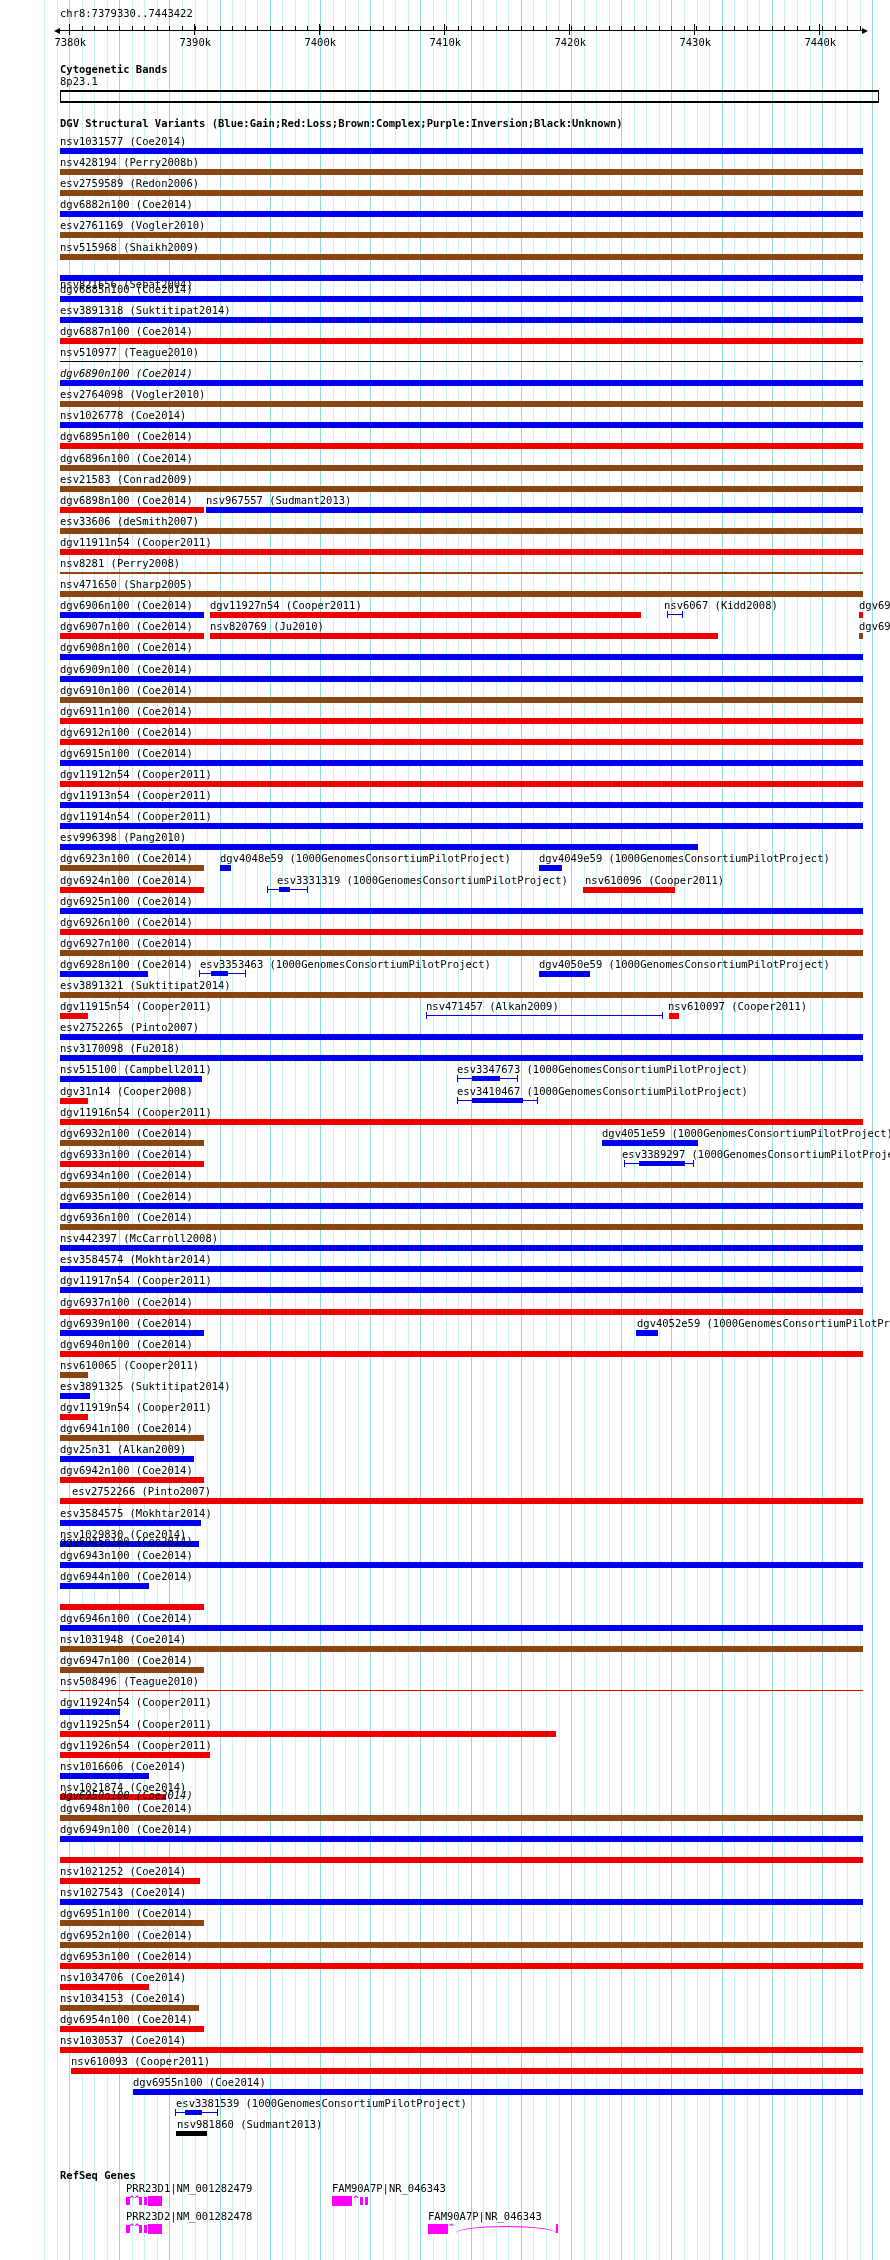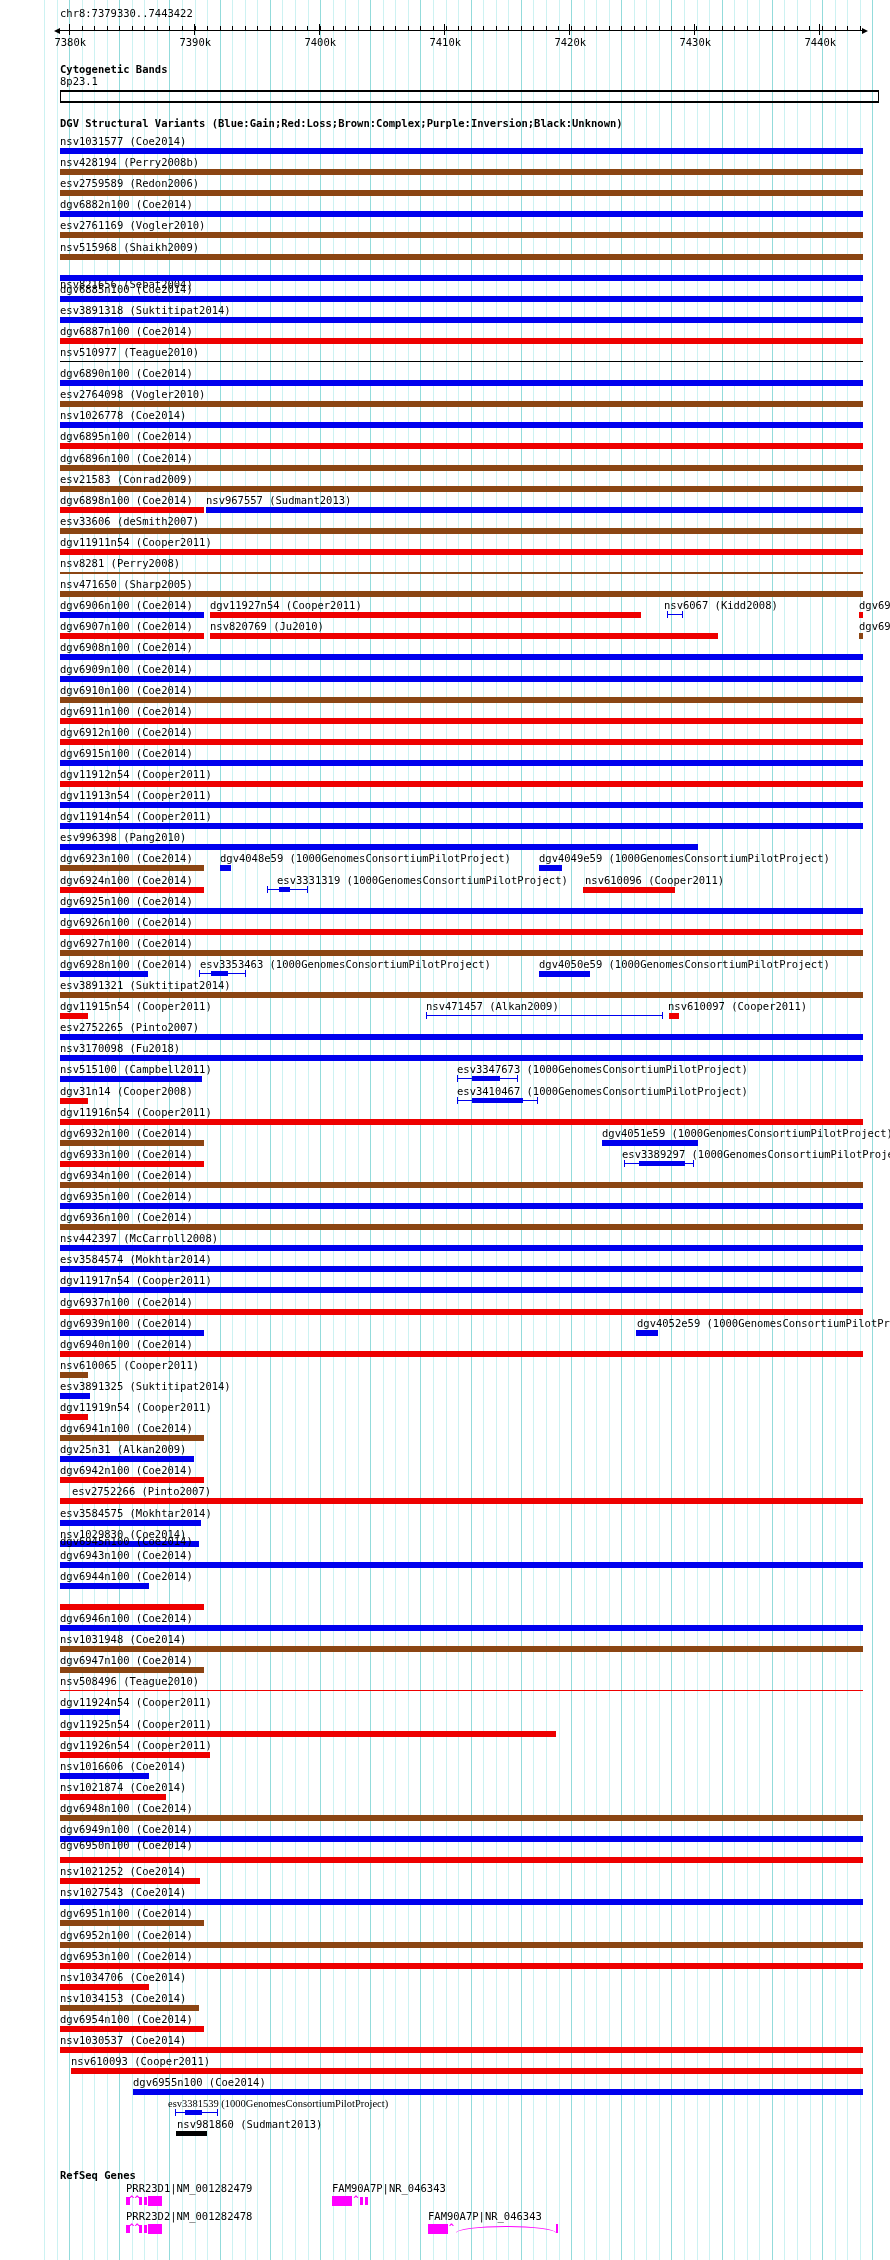--- a/index.html
+++ b/index.html
@@ -135,21 +135,21 @@
       <div class="lbl" style="left: 60px; top: 263px; margin-top: 16px;">nsv821656 (Sebat2004)</div>
       <div class="vbar" style="left: 60px; top: 275px; width: 803px; height: 6px; background: rgb(0, 0, 238);"></div>
       <div class="lbl" style="left: 60px; top: 284px;">dgv6885n100 (Coe2014)</div>
       <div class="vbar" style="left: 60px; top: 296px; width: 803px; height: 6px; background: rgb(0, 0, 238);"></div>
       <div class="lbl" style="left: 60px; top: 305px;">esv3891318 (Suktitipat2014)</div>
       <div class="vbar" style="left: 60px; top: 317px; width: 803px; height: 6px; background: rgb(0, 0, 238);"></div>
       <div class="lbl" style="left: 60px; top: 326px;">dgv6887n100 (Coe2014)</div>
       <div class="vbar" style="left: 60px; top: 338px; width: 803px; height: 6px; background: rgb(238, 0, 0);"></div>
       <div class="lbl" style="left: 60px; top: 347px;">nsv510977 (Teague2010)</div>
       <div class="vbar" style="left: 60px; top: 361px; width: 803px; height: 1px; background: rgb(0, 0, 0);"></div>
-      <div class="lbl" style="left: 60px; top: 368px;">dgv6890n100 (Coe2014)</div>
+      <div class="lbl" style="left: 60px; top: 368px; font-style: italic;">dgv6890n100 (Coe2014)</div>
       <div class="vbar" style="left: 60px; top: 380px; width: 803px; height: 6px; background: rgb(0, 0, 238);"></div>
       <div class="lbl" style="left: 60px; top: 389px;">esv2764098 (Vogler2010)</div>
       <div class="vbar" style="left: 60px; top: 401px; width: 803px; height: 6px; background: rgb(139, 69, 19);"></div>
       <div class="lbl" style="left: 60px; top: 410px;">nsv1026778 (Coe2014)</div>
       <div class="vbar" style="left: 60px; top: 422px; width: 803px; height: 6px; background: rgb(0, 0, 238);"></div>
       <div class="lbl" style="left: 60px; top: 431px;">dgv6895n100 (Coe2014)</div>
       <div class="vbar" style="left: 60px; top: 443px; width: 803px; height: 6px; background: rgb(238, 0, 0);"></div>
       <div class="lbl" style="left: 60px; top: 453px;">dgv6896n100 (Coe2014)</div>
       <div class="vbar" style="left: 60px; top: 465px; width: 803px; height: 6px; background: rgb(139, 69, 19);"></div>
       <div class="lbl" style="left: 60px; top: 474px;">esv21583 (Conrad2009)</div>
@@ -332,21 +332,21 @@
       <div class="lbl" style="left: 60px; top: 1740px;">dgv11926n54 (Cooper2011)</div>
       <div class="vbar" style="left: 60px; top: 1752px; width: 150px; height: 6px; background: rgb(238, 0, 0);"></div>
       <div class="lbl" style="left: 60px; top: 1761px;">nsv1016606 (Coe2014)</div>
       <div class="vbar" style="left: 60px; top: 1773px; width: 89px; height: 6px; background: rgb(0, 0, 238);"></div>
       <div class="lbl" style="left: 60px; top: 1782px;">nsv1021874 (Coe2014)</div>
       <div class="vbar" style="left: 60px; top: 1794px; width: 106px; height: 6px; background: rgb(238, 0, 0);"></div>
       <div class="lbl" style="left: 60px; top: 1803px;">dgv6948n100 (Coe2014)</div>
       <div class="vbar" style="left: 60px; top: 1815px; width: 803px; height: 6px; background: rgb(139, 69, 19);"></div>
       <div class="lbl" style="left: 60px; top: 1824px;">dgv6949n100 (Coe2014)</div>
       <div class="vbar" style="left: 60px; top: 1836px; width: 803px; height: 6px; background: rgb(0, 0, 238);"></div>
-      <div class="lbl" style="left: 60px; top: 1840px;">dgv6950n100 (Coe2014)</div>
+      <div class="lbl" style="left: 60px; top: 1790px; font-style: italic;">dgv6950n100 (Coe2014)</div>
       <div class="vbar" style="left: 60px; top: 1857px; width: 803px; height: 6px; background: rgb(238, 0, 0);"></div>
       <div class="lbl" style="left: 60px; top: 1866px;">nsv1021252 (Coe2014)</div>
       <div class="vbar" style="left: 60px; top: 1878px; width: 140px; height: 6px; background: rgb(238, 0, 0);"></div>
       <div class="lbl" style="left: 60px; top: 1887px;">nsv1027543 (Coe2014)</div>
       <div class="vbar" style="left: 60px; top: 1899px; width: 803px; height: 6px; background: rgb(0, 0, 238);"></div>
       <div class="lbl" style="left: 60px; top: 1908px;">dgv6951n100 (Coe2014)</div>
       <div class="vbar" style="left: 60px; top: 1920px; width: 144px; height: 6px; background: rgb(139, 69, 19);"></div>
       <div class="lbl" style="left: 60px; top: 1930px;">dgv6952n100 (Coe2014)</div>
       <div class="vbar" style="left: 60px; top: 1942px; width: 803px; height: 6px; background: rgb(139, 69, 19);"></div>
       <div class="lbl" style="left: 60px; top: 1951px;">dgv6953n100 (Coe2014)</div>
@@ -356,21 +356,21 @@
       <div class="lbl" style="left: 60px; top: 1993px;">nsv1034153 (Coe2014)</div>
       <div class="vbar" style="left: 60px; top: 2005px; width: 139px; height: 6px; background: rgb(139, 69, 19);"></div>
       <div class="lbl" style="left: 60px; top: 2014px;">dgv6954n100 (Coe2014)</div>
       <div class="vbar" style="left: 60px; top: 2026px; width: 144px; height: 6px; background: rgb(238, 0, 0);"></div>
       <div class="lbl" style="left: 60px; top: 2035px;">nsv1030537 (Coe2014)</div>
       <div class="vbar" style="left: 60px; top: 2047px; width: 803px; height: 6px; background: rgb(238, 0, 0);"></div>
       <div class="lbl" style="left: 71px; top: 2056px;">nsv610093 (Cooper2011)</div>
       <div class="vbar" style="left: 71px; top: 2068px; width: 792px; height: 6px; background: rgb(238, 0, 0);"></div>
       <div class="lbl" style="left: 133px; top: 2077px;">dgv6955n100 (Coe2014)</div>
       <div class="vbar" style="left: 133px; top: 2089px; width: 730px; height: 6px; background: rgb(0, 0, 238);"></div>
-      <div class="lbl" style="left: 168px; top: 2098px; font-family: Liberation Serif, serif;">esv3381539 (1000GenomesConsortiumPilotProject)</div>
+      <div class="lbl" style="left: 176px; top: 2098px;">esv3381539 (1000GenomesConsortiumPilotProject)</div>
       <div class="iline" style="left: 175px; top: 2109px; width: 41px; height: 7px; border-color: rgb(0, 0, 238);">
         <div class="mid" style="background: rgb(0, 0, 238);"></div>
         <div class="ibox" style="left: 9px; width: 17px; background: rgb(0, 0, 238);"></div>
       </div>
       <div class="lbl" style="left: 177px; top: 2119px;">nsv981860 (Sudmant2013)</div>
       <div class="vbar" style="left: 176px; top: 2131px; width: 31px; height: 5px; background: rgb(0, 0, 0);"></div>
     </div>
   <div class="lbl bold" style="left: 60px; top: 2170px;">RefSeq Genes</div>
   <div id="genes">
       <div class="lbl" style="left: 126px; top: 2183px;">PRR23D1|NM_001282479</div>

